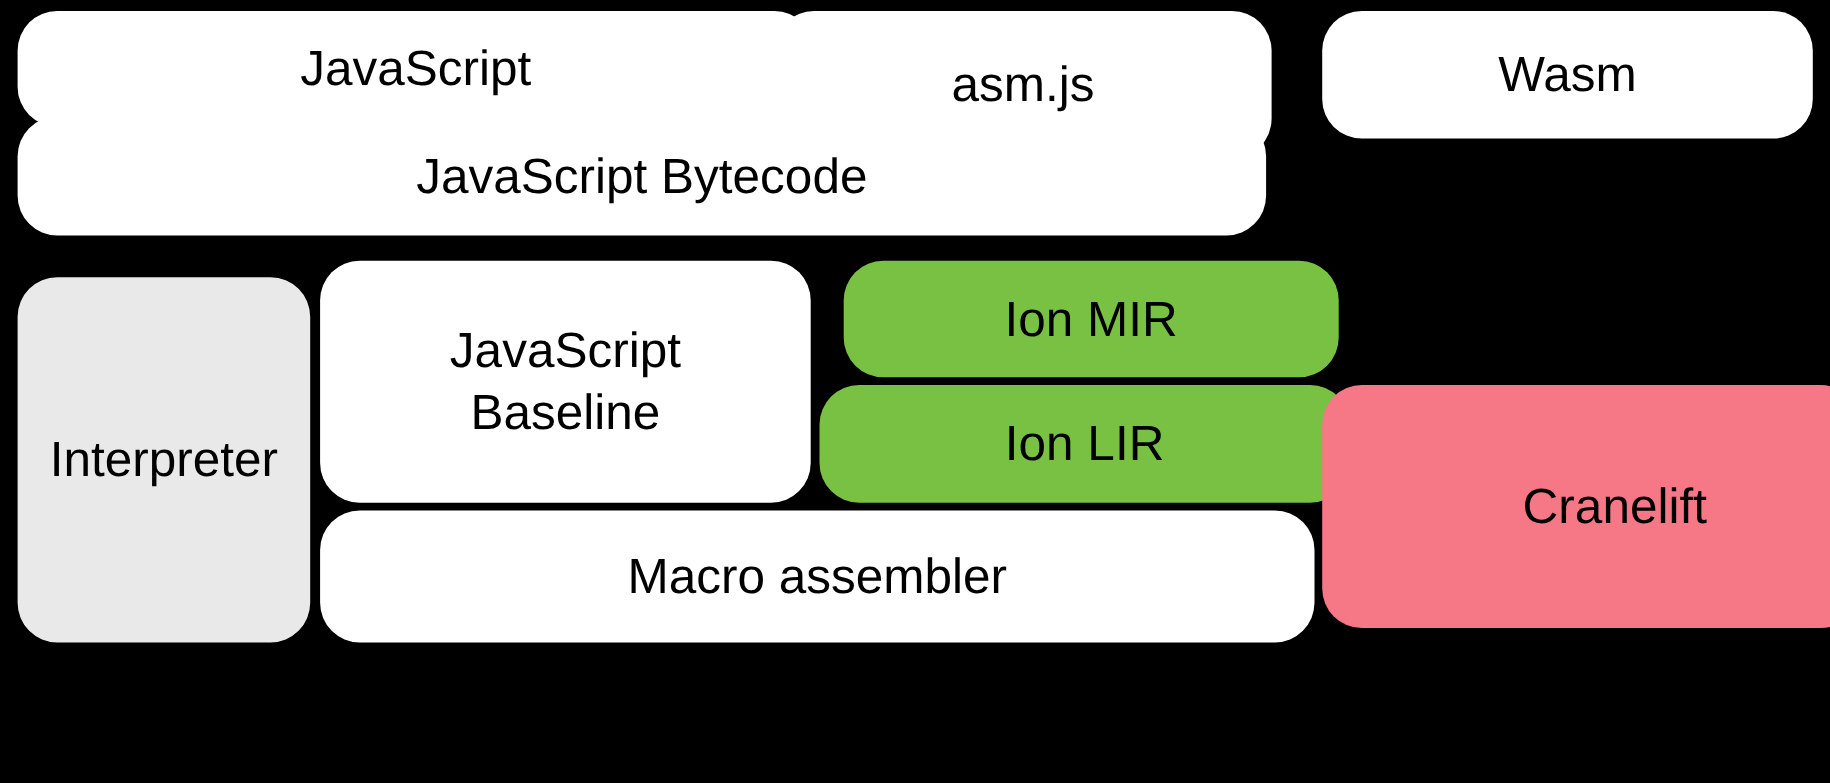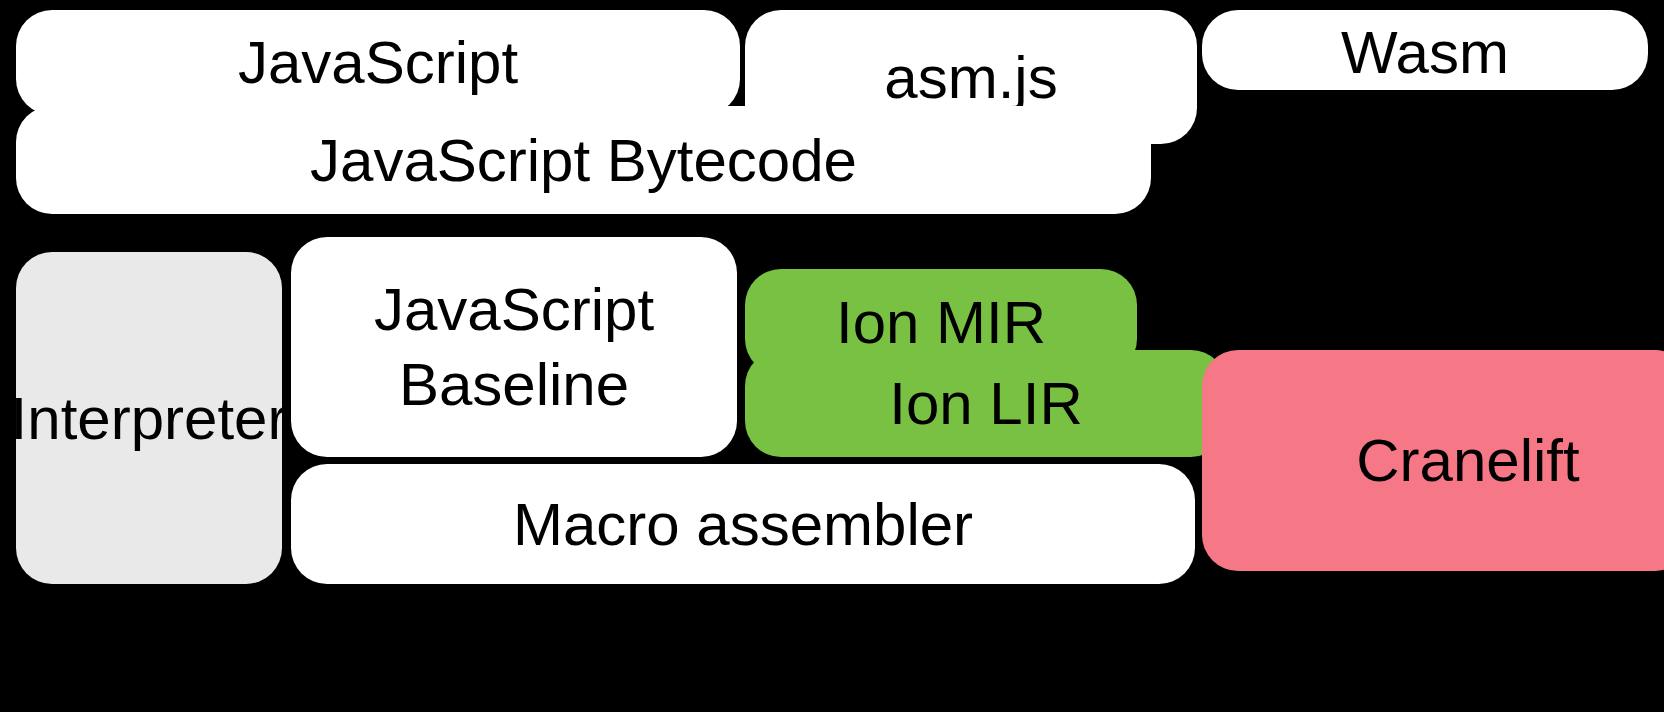--- a/index.html
+++ b/index.html
@@ -17,36 +17,36 @@
     background: #000;
   }
   .box {
     position: absolute;
     border-radius: 36px;
     background: #fff;
     color: #000;
     display: flex;
     align-items: center;
     justify-content: center;
-    font-size: 60px;
+    font-size: 45px;
     line-height: 1.25;
     text-align: center;
   }
   .box .label {
     white-space: pre-line;
   }
   
   #b-javascript  { left: 16px;   top: 10px;  width: 724px;  height: 105px; }
-  #b-asmjs       { left: 745px;  top: 10px;  width: 452px;  height: 134px; }
-  #b-wasm        { left: 1202px; top: 10px;  width: 446px;  height: 80px; align-items: flex-end; }
+  #b-asmjs       { left: 704px;  top: 10px;  width: 452px;  height: 134px; }
+  #b-wasm        { left: 1202px; top: 10px;  width: 446px;  height: 116px; }
   #b-bytecode    { left: 16px;   top: 106px; width: 1135px;  height: 108px; }
   #b-baldrmonkey { left: 973px;  top: 122px; width: 457px;  height: 108px; }
   #b-interpreter { left: 16px;   top: 252px; width: 266px;  height: 332px; }
   #b-baseline    { left: 291px;  top: 237px; width: 446px;  height: 220px; }
-  #b-ionmir      { left: 745px;  top: 237px; width: 392px;  height: 106px; margin-top: 32px; }
+  #b-ionmir      { left: 767px;  top: 237px; width: 450px;  height: 106px; }
   #b-ionlir      { left: 745px;  top: 350px; width: 482px;  height: 107px; }
   #b-cranelift   { left: 1202px; top: 350px; width: 446px;  height: 221px; }
   #b-macro       { left: 291px;  top: 464px; width: 904px;  height: 120px; }
   #b-native      { left: 291px;  top: 578px; width: 1355px; height: 108px; }
 </style>
 </head>
 <body>
 
 <div class="canvas" style="background-color: rgb(0, 0, 0);">
 

